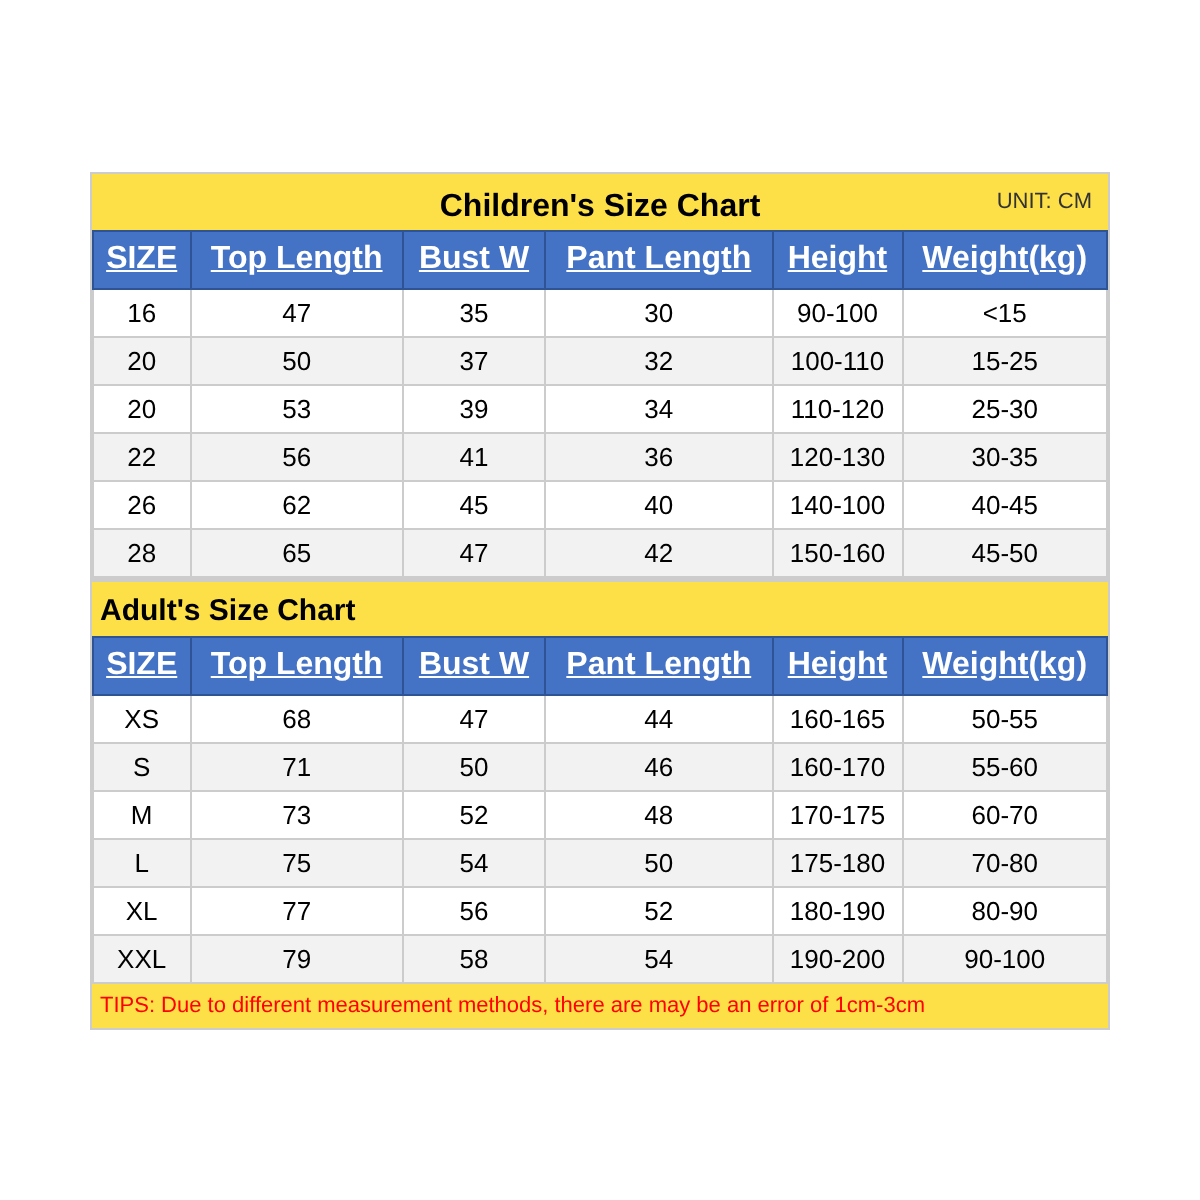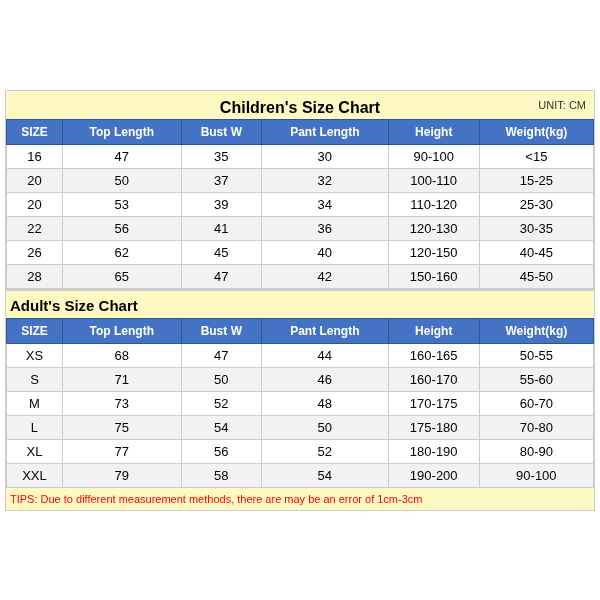--- a/index.html
+++ b/index.html
@@ -7,23 +7,23 @@
       width: 600px;
       height: 600px;
       background: #fff;
       font-family: Arial, sans-serif;
       font-size: 13px;
       display: flex;
       align-items: center;
       justify-content: center;
     }
     .container {
-      width: 590px;
+      width: 510px;
       border: 1px solid #ccc;
-      background: #fef9c3;
+      background: #fde047;
     }
     .main-title {
       text-align: center;
       font-weight: bold;
       font-size: 16px;
       padding: 8px 4px 2px 4px;
       position: relative;
     }
     .unit-label {
       position: absolute;
@@ -38,21 +38,22 @@
       width: 100%;
       border-collapse: collapse;
     }
     th {
       background-color: #4472c4;
       color: #fff;
       font-weight: bold;
       text-align: center;
       padding: 5px 3px;
       border: 1px solid #2e5496;
-      font-size: 12px;
+      font-size: 16px;
+      text-decoration: underline;
     }
     td {
       text-align: center;
       padding: 4px 3px;
       border: 1px solid #ccc;
       font-size: 13px;
     }
     tr:nth-child(even) td {
       background-color: #f2f2f2;
     }
@@ -126,21 +127,21 @@
           <td>41</td>
           <td>36</td>
           <td>120-130</td>
           <td>30-35</td>
         </tr>
         <tr>
           <td class="size-col">26</td>
           <td>62</td>
           <td>45</td>
           <td>40</td>
-          <td>120-150</td>
+          <td>140-100</td>
           <td>40-45</td>
         </tr>
         <tr>
           <td class="size-col">28</td>
           <td>65</td>
           <td>47</td>
           <td>42</td>
           <td>150-160</td>
           <td>45-50</td>
         </tr>

